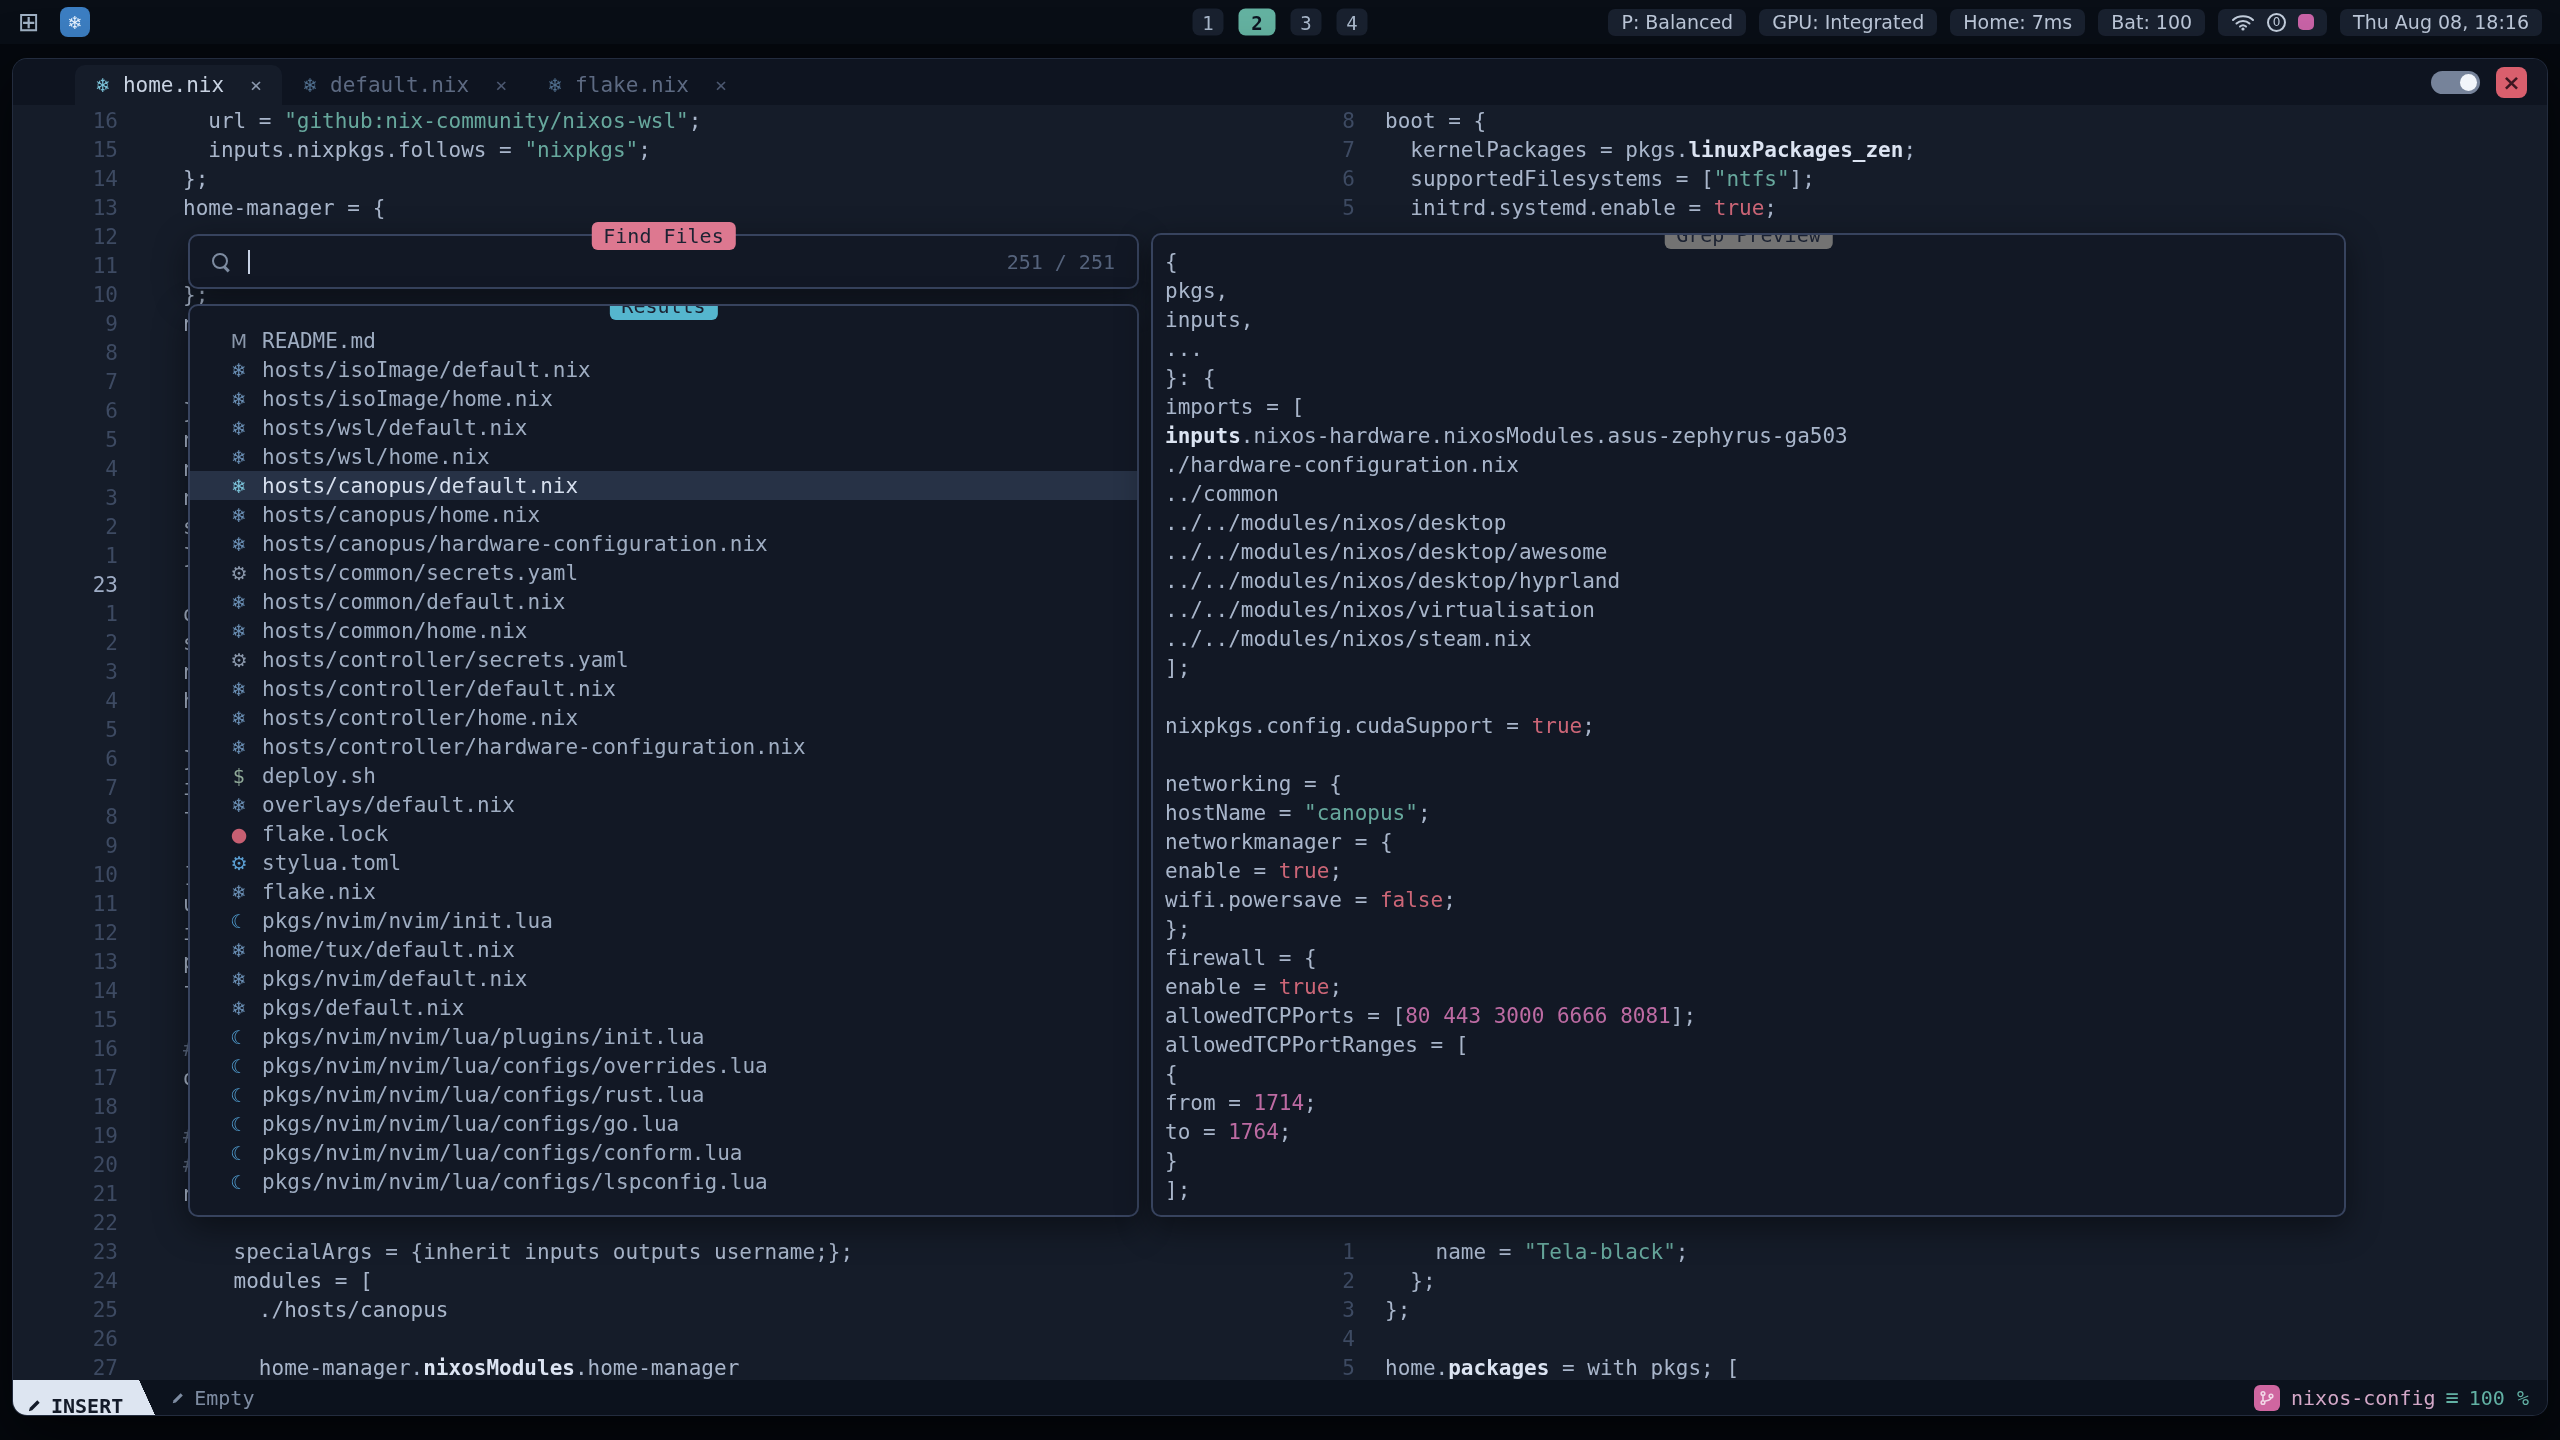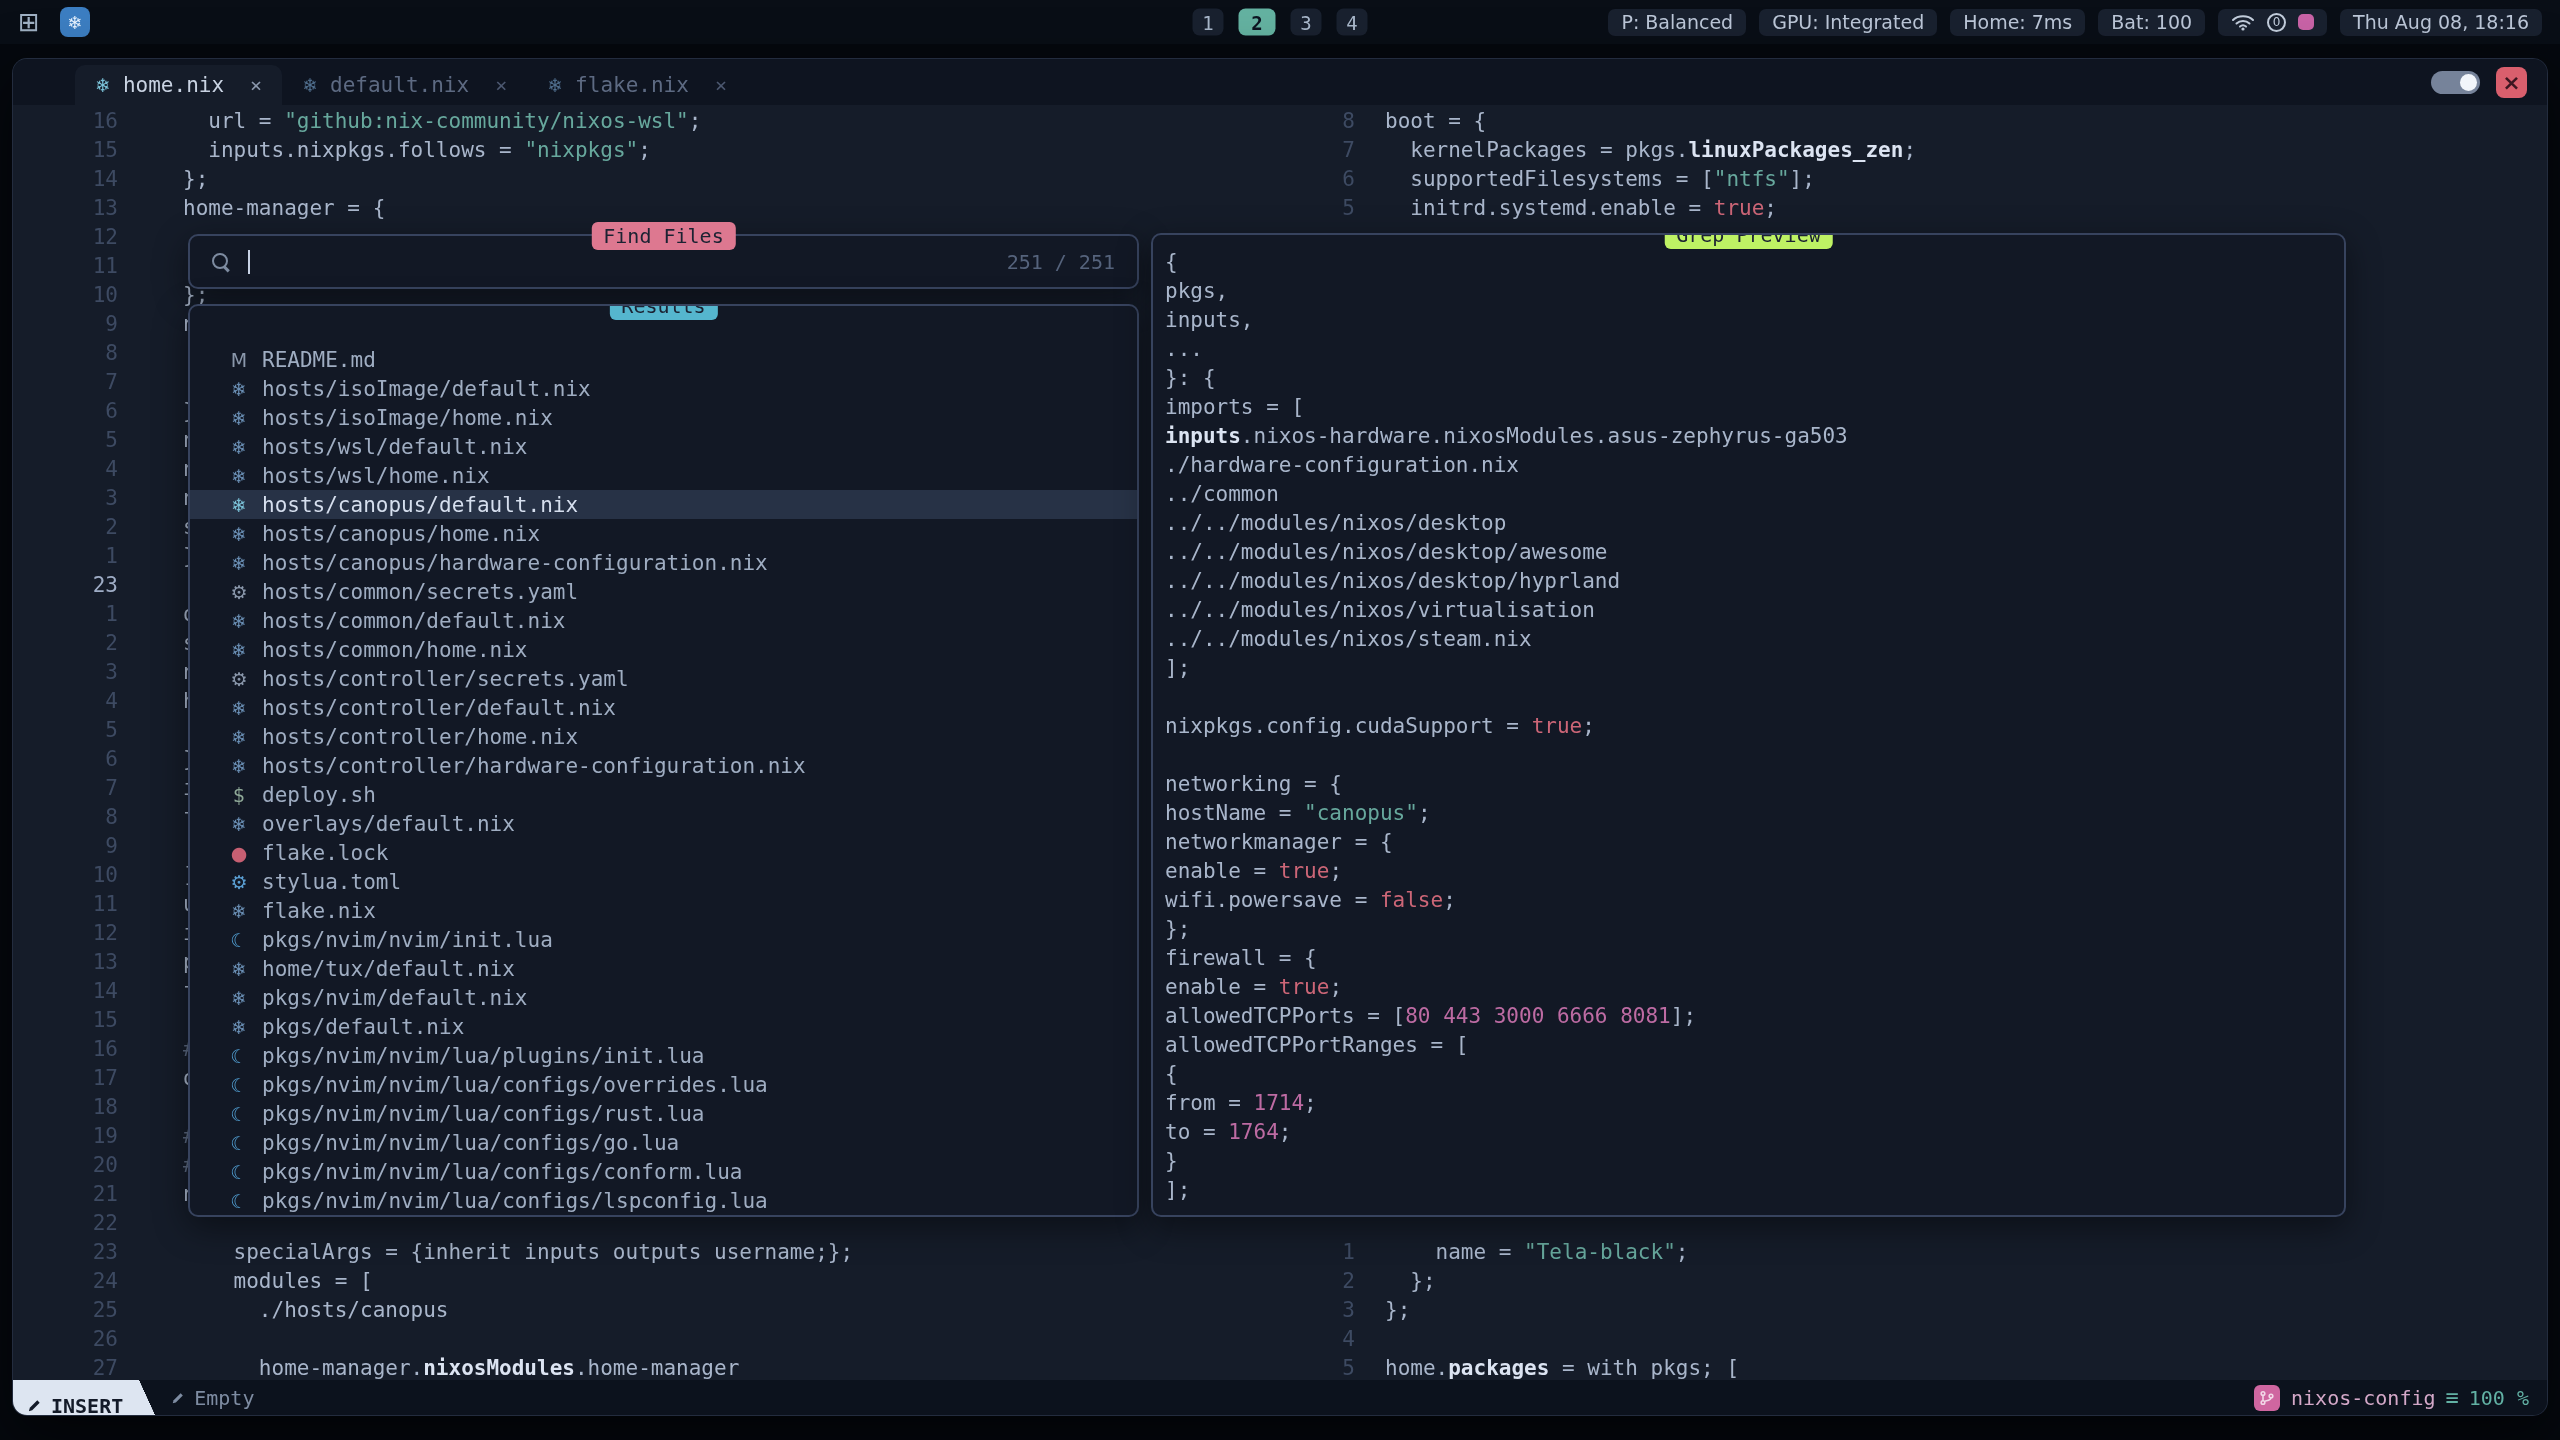--- a/index.html
+++ b/index.html
@@ -72,33 +72,33 @@
   .tk-c { color:#5a6880; }
 
   
   .pbox { position:absolute; background:#121825; border:2px solid #37435e; border-radius:10px;
           z-index:10; box-shadow:0 10px 34px rgba(0,0,0,.45); }
   .ptitle { position:absolute; top:-14px; left:50%; transform:translateX(-50%);
             font-family:"DejaVu Sans Mono", monospace; font-size:20px; color:#1b2232;
             padding:2px 12px; border-radius:6px; white-space:nowrap; }
   .t-find { background:#dd7890; }
   .t-res  { background:#55b6ce; }
-  .t-prev { background:#bef264; }
+  .t-prev { background:#737373; }
 
   .find-box { left:175px; top:129px; width:951px; height:55px;
               display:flex; align-items:center; padding:0 22px; }
   .mag { position:relative; width:18px; height:18px; flex:none; }
   .mag::before { content:""; position:absolute; left:0; top:0; width:12px; height:12px;
                  border:2.5px solid #7d8ba0; border-radius:50%; }
   .mag::after { content:""; position:absolute; left:12px; top:12px; width:7px; height:2.5px;
                 background:#7d8ba0; transform:rotate(45deg); transform-origin:left center; }
   .caret { width:2px; height:24px; background:#c8d3e6; margin-left:18px; }
   .fcount { margin-left:auto; color:#55637c; font-family:"DejaVu Sans Mono", monospace; font-size:20px; }
 
-  .res-box { left:175px; top:199px; width:951px; height:913px; padding-top:39px; overflow:hidden; }
+  .res-box { left:175px; top:199px; width:951px; height:913px; padding-top:20px; overflow:hidden; }
   .rrow { display:flex; align-items:center; height:29px; padding-left:37px; gap:11px;
           font-family:"DejaVu Sans Mono", monospace; font-size:21px; color:#9fadc2; white-space:pre; }
   .rrow.sel { background:#273246; color:#d6dfee; }
   .ficon { width:24px; flex:none; text-align:center; font-family:"DejaVu Sans", sans-serif; font-size:19px; }
 
   .prev-box { left:1138px; top:128px; width:1195px; height:984px; padding:13px 0 0 12px; overflow:hidden; }
   .prev-box .code { margin-left:0; }
 
   
   .statusline { position:absolute; left:0; right:0; bottom:0; height:35px; background:#0c121d;

